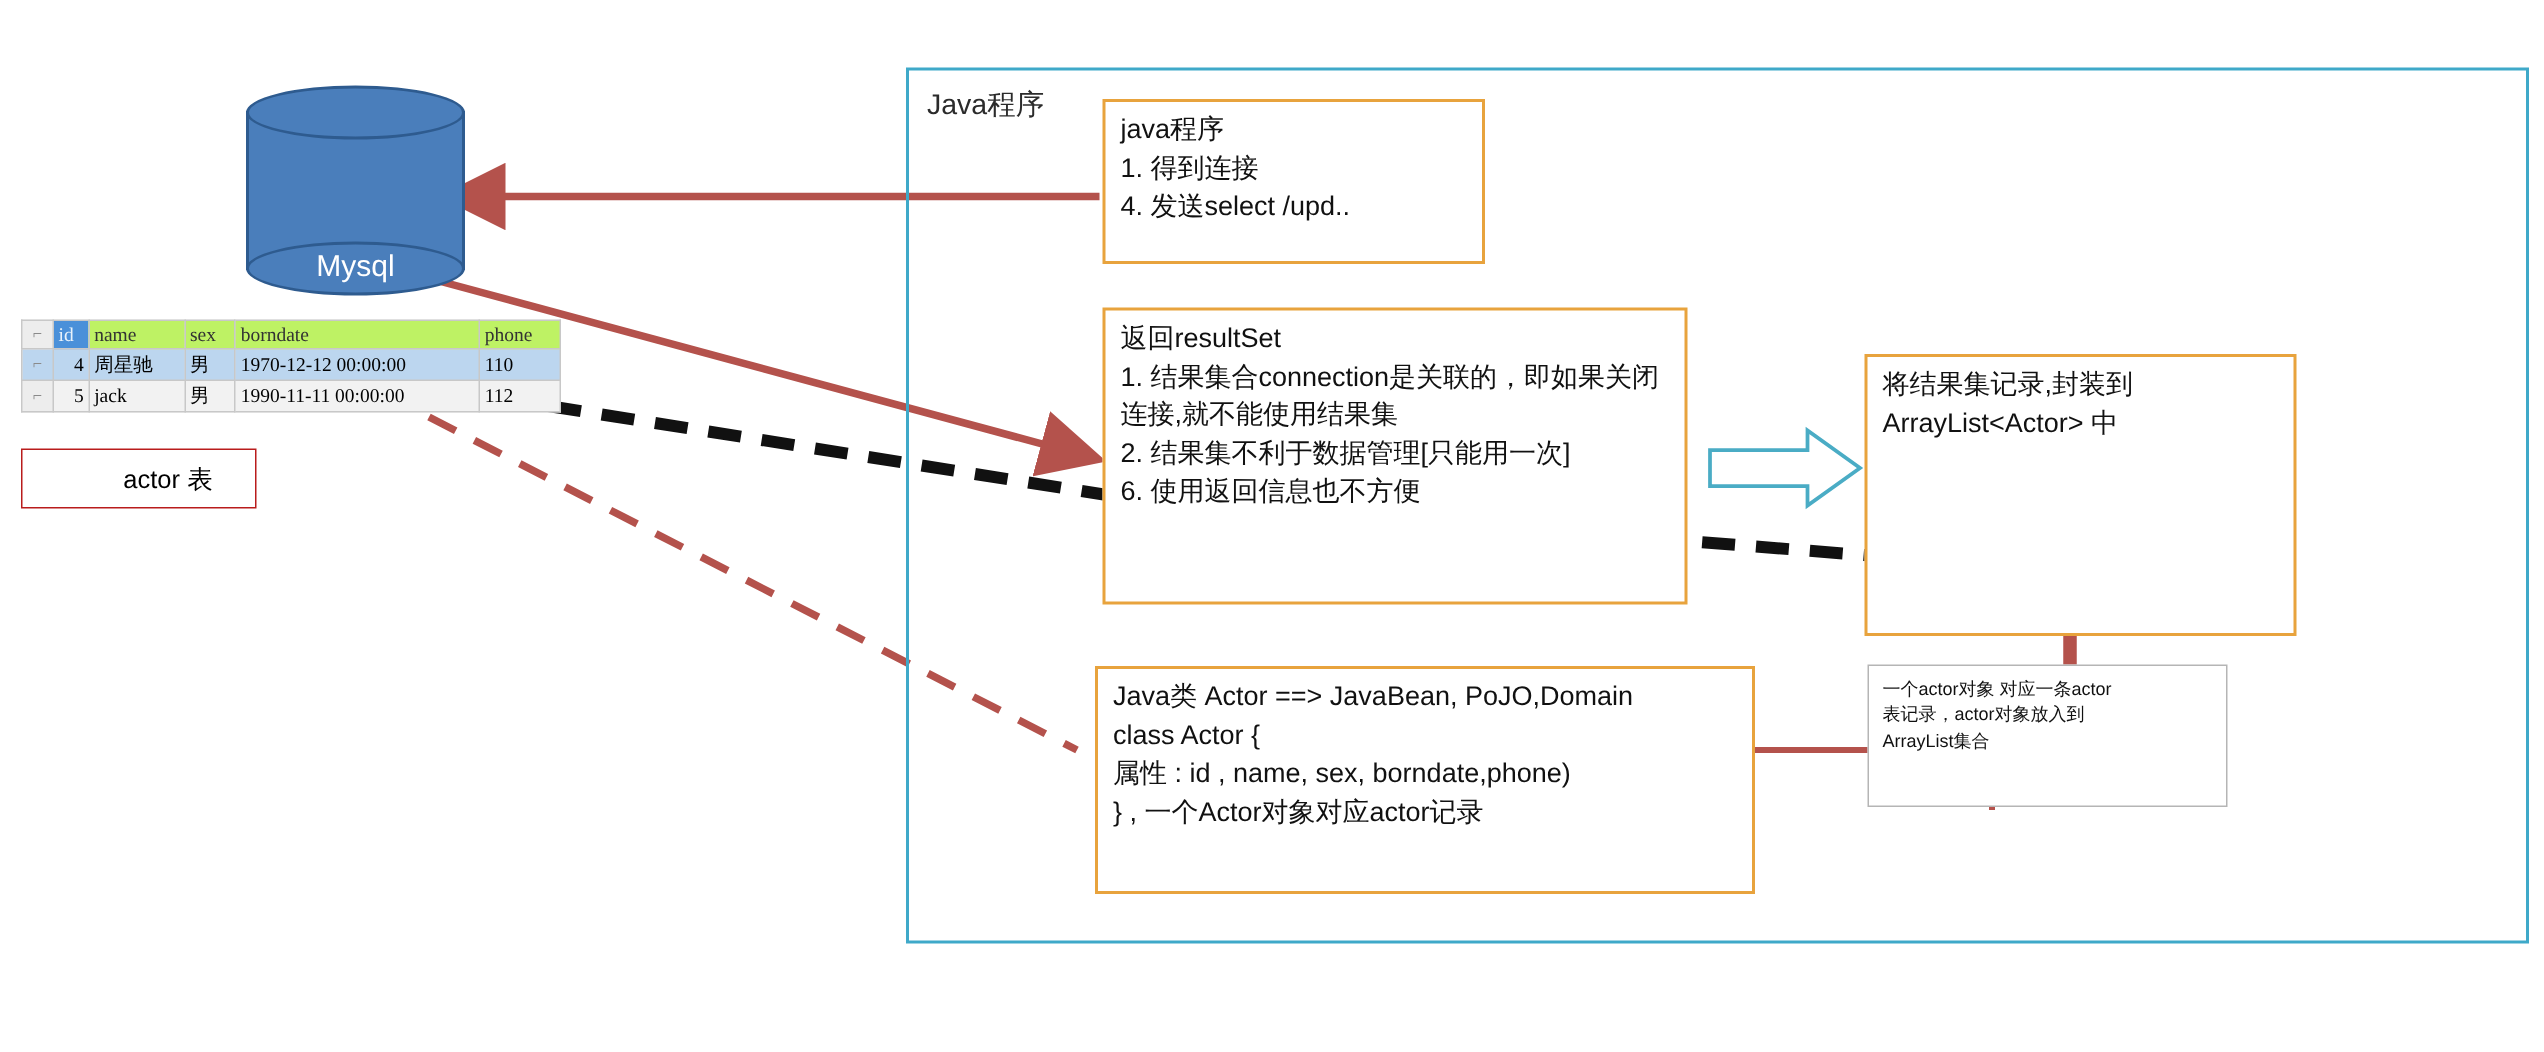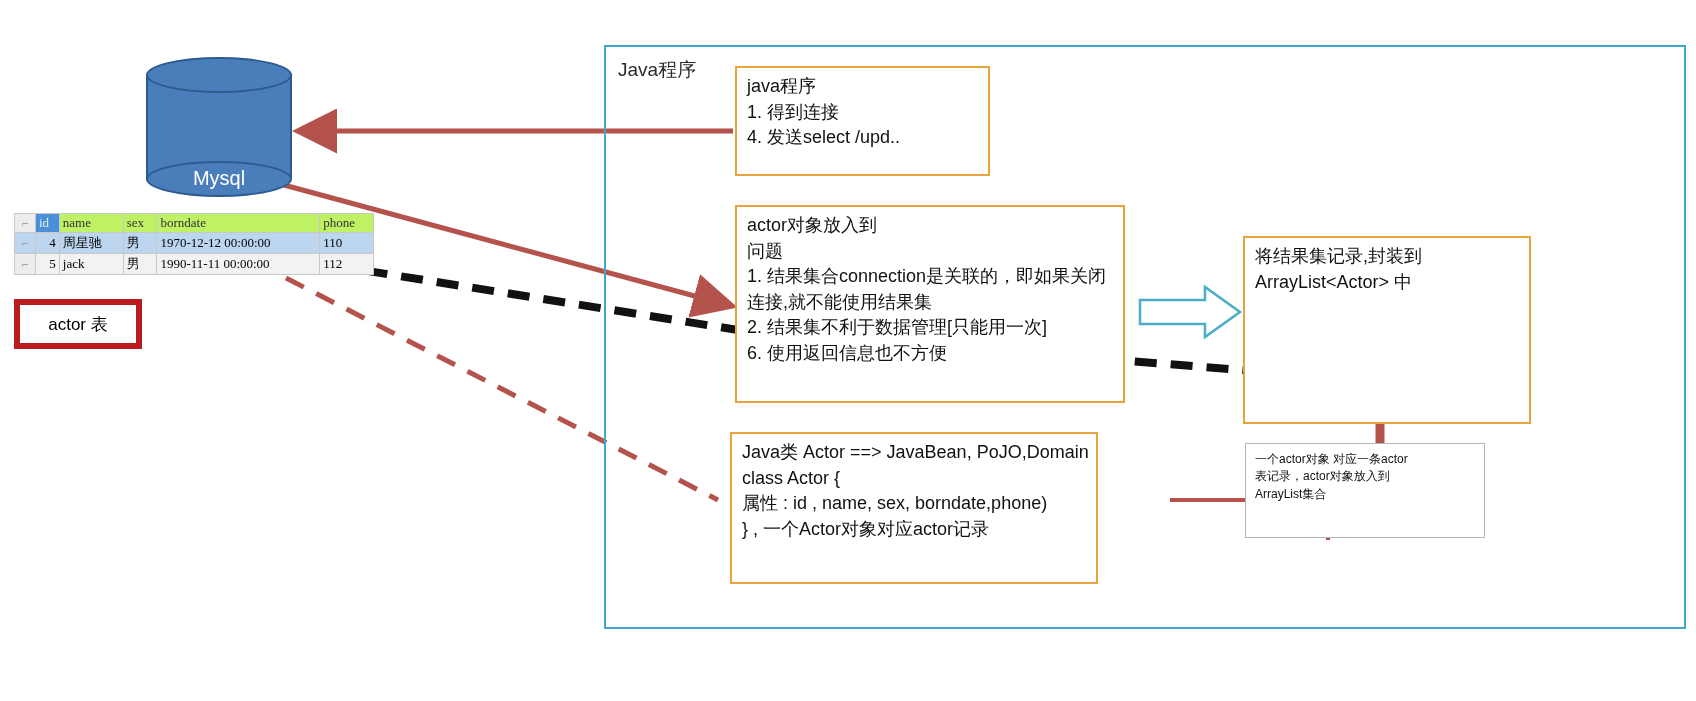--- a/index.html
+++ b/index.html
@@ -6,21 +6,21 @@
   body{width:1696px;height:701px;position:relative;overflow:hidden;
        font-family:"Liberation Sans","DejaVu Sans",sans-serif;color:#000;}
   .abs{position:absolute;}
 
   
   #java-container{left:604px;top:45px;width:1082px;height:584px;
       border:2px solid #3fa9c9;box-sizing:border-box;background:transparent;}
   #java-container-label{left:618px;top:57px;font-size:19px;color:#2b2b2b;}
 
   
-  #mysql-cyl{left:146px;top:57px;width:148px;height:140px;}
+  #mysql-cyl{left:164px;top:57px;width:148px;height:140px;}
   .cyl-body{position:absolute;left:0;top:17px;width:146px;height:106px;
       background:#4a7ebb;border-left:2px solid #2e5b8f;border-right:2px solid #2e5b8f;box-sizing:border-box;}
   .cyl-top{position:absolute;left:0;top:0;width:146px;height:36px;border-radius:50%;
       background:#4a7ebb;border:2px solid #2e5b8f;box-sizing:border-box;}
   .cyl-bot{position:absolute;left:0;top:104px;width:146px;height:36px;border-radius:50%;
       background:#4a7ebb;border:2px solid #2e5b8f;box-sizing:border-box;}
   #mysql-label{position:absolute;left:0;top:110px;width:146px;text-align:center;
       font-size:20px;color:#ffffff;z-index:5;}
 
   
@@ -29,31 +29,31 @@
       font-family:"Liberation Serif","DejaVu Serif",serif;font-size:13px;}
   #actor-table td,#actor-table th{border:1px solid #c8c8c8;padding:1px 3px;
       font-weight:normal;text-align:left;white-space:nowrap;}
   #actor-table .gutter{width:14px;background:#ededed;color:#8a8a8a;text-align:center;font-size:11px;}
   #actor-table thead td{background:#bef264;color:#333;}
   #actor-table thead td.selhdr{background:#4a90d9;color:#e8f2fb;}
   #actor-table tr.selrow td{background:#bcd6ef;}
   #actor-table td.num{text-align:right;}
 
   
-  #actor-label-box{left:14px;top:299px;width:116px;height:38px;border:6px solid #b91c1c;
-      background:#fff;display:flex;align-items:center;justify-content:center;font-size:17px;}
+  #actor-label-box{left:14px;top:299px;width:116px;height:38px;border:1px solid #b91c1c;
+      background:#fff;display:flex;align-items:center;justify-content:center;font-size:17px;padding-left:39px;}
 
   
   .note{border:2px solid #e8a33d;background:#ffffff;box-sizing:border-box;
         padding:6px 8px 6px 10px;font-size:18px;line-height:1.42;color:#111;}
   .note .ln{white-space:nowrap;}
   #note-java{left:735px;top:66px;width:255px;height:110px;}
   #note-result{left:735px;top:205px;width:390px;height:198px;}
   #note-result .ln{white-space:normal;}
-  #note-class{left:730px;top:432px;width:368px;height:152px;}
+  #note-class{left:730px;top:444px;width:440px;height:152px;}
   #note-wrap{left:1243px;top:236px;width:288px;height:188px;}
 
   
   #note-mapping{left:1245px;top:443px;width:240px;height:95px;border:1px solid #b5b5b5;
       background:#fff;box-sizing:border-box;padding:7px 9px;font-size:12px;line-height:1.45;
       overflow:hidden;color:#111;}
   #note-mapping .ln{white-space:nowrap;}
 
   
   #arrows{left:0;top:0;width:1696px;height:701px;pointer-events:none;}
@@ -151,22 +151,21 @@
   <span>actor 表</span>
 </div>
 
 <div class="abs note" id="note-java">
   <div class="ln">java程序</div>
   <div class="ln">1. 得到连接</div>
   <div class="ln">4. 发送select /upd..</div>
 </div>
 
 <div class="abs note" id="note-result">
-  <div class="ln">actor对象放入到</div>
-  <div class="ln">问题</div>
+  <div class="ln">返回resultSet</div>
   <div class="ln">1. 结果集合connection是关联的，即如果关闭连接,就不能使用结果集</div>
   <div class="ln">2. 结果集不利于数据管理[只能用一次]</div>
   <div class="ln">6. 使用返回信息也不方便</div>
 </div>
 
 <div class="abs note" id="note-class">
   <div class="ln">Java类 Actor  ==&gt; JavaBean, PoJO,Domain</div>
   <div class="ln">class Actor {</div>
   <div class="ln">属性 : id , name, sex, borndate,phone)</div>
   <div class="ln">} , 一个Actor对象对应actor记录</div>

